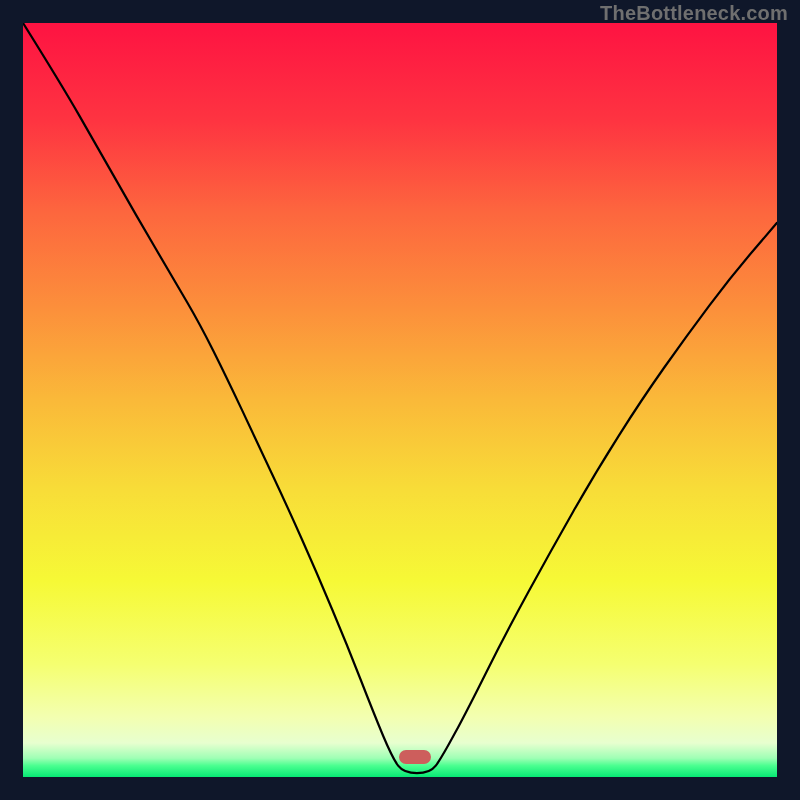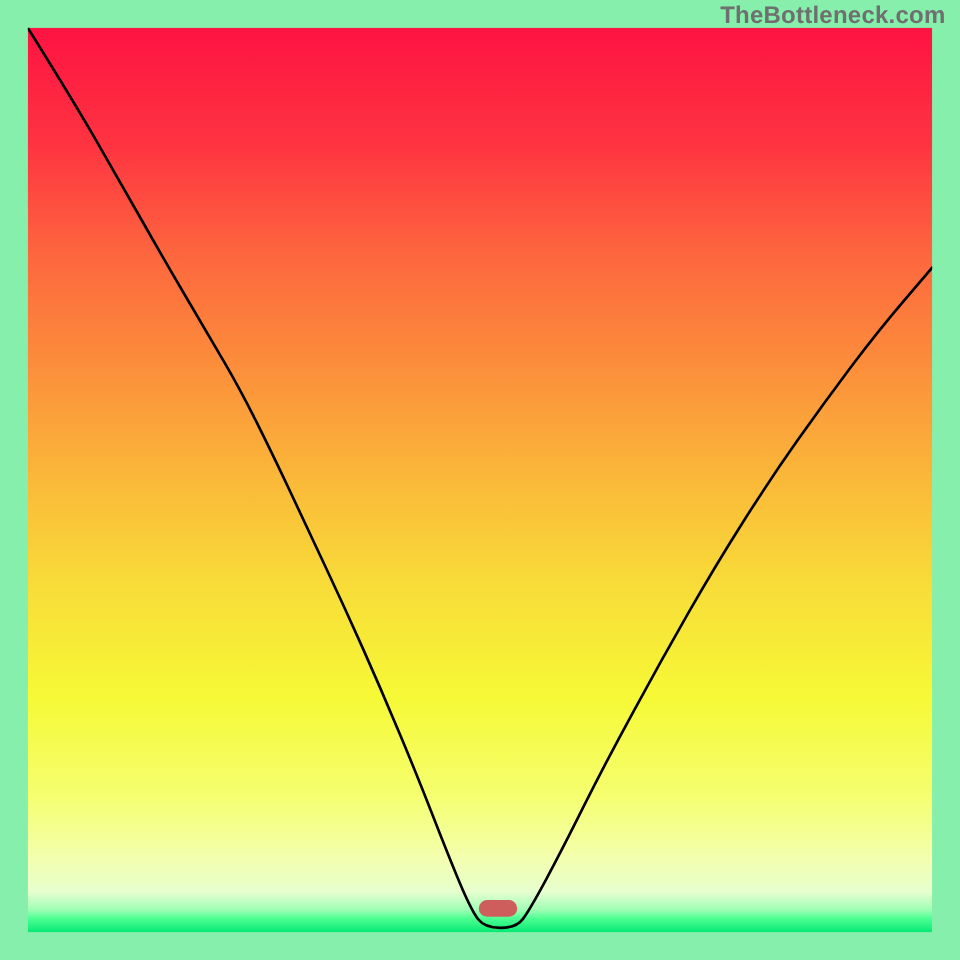--- a/index.html
+++ b/index.html
@@ -7,21 +7,21 @@
     padding: 0;
     width: 800px;
     height: 800px;
     background: #000;
     overflow: hidden;
   }
   .frame {
     position: relative;
     width: 800px;
     height: 800px;
-    background: #86efac;
+    background: #0f172a;
   }
   .plot-area {
     position: absolute;
     left: 23px;
     top: 23px;
     width: 754px;
     height: 754px;
     overflow: hidden;
   }
   .gradient {

